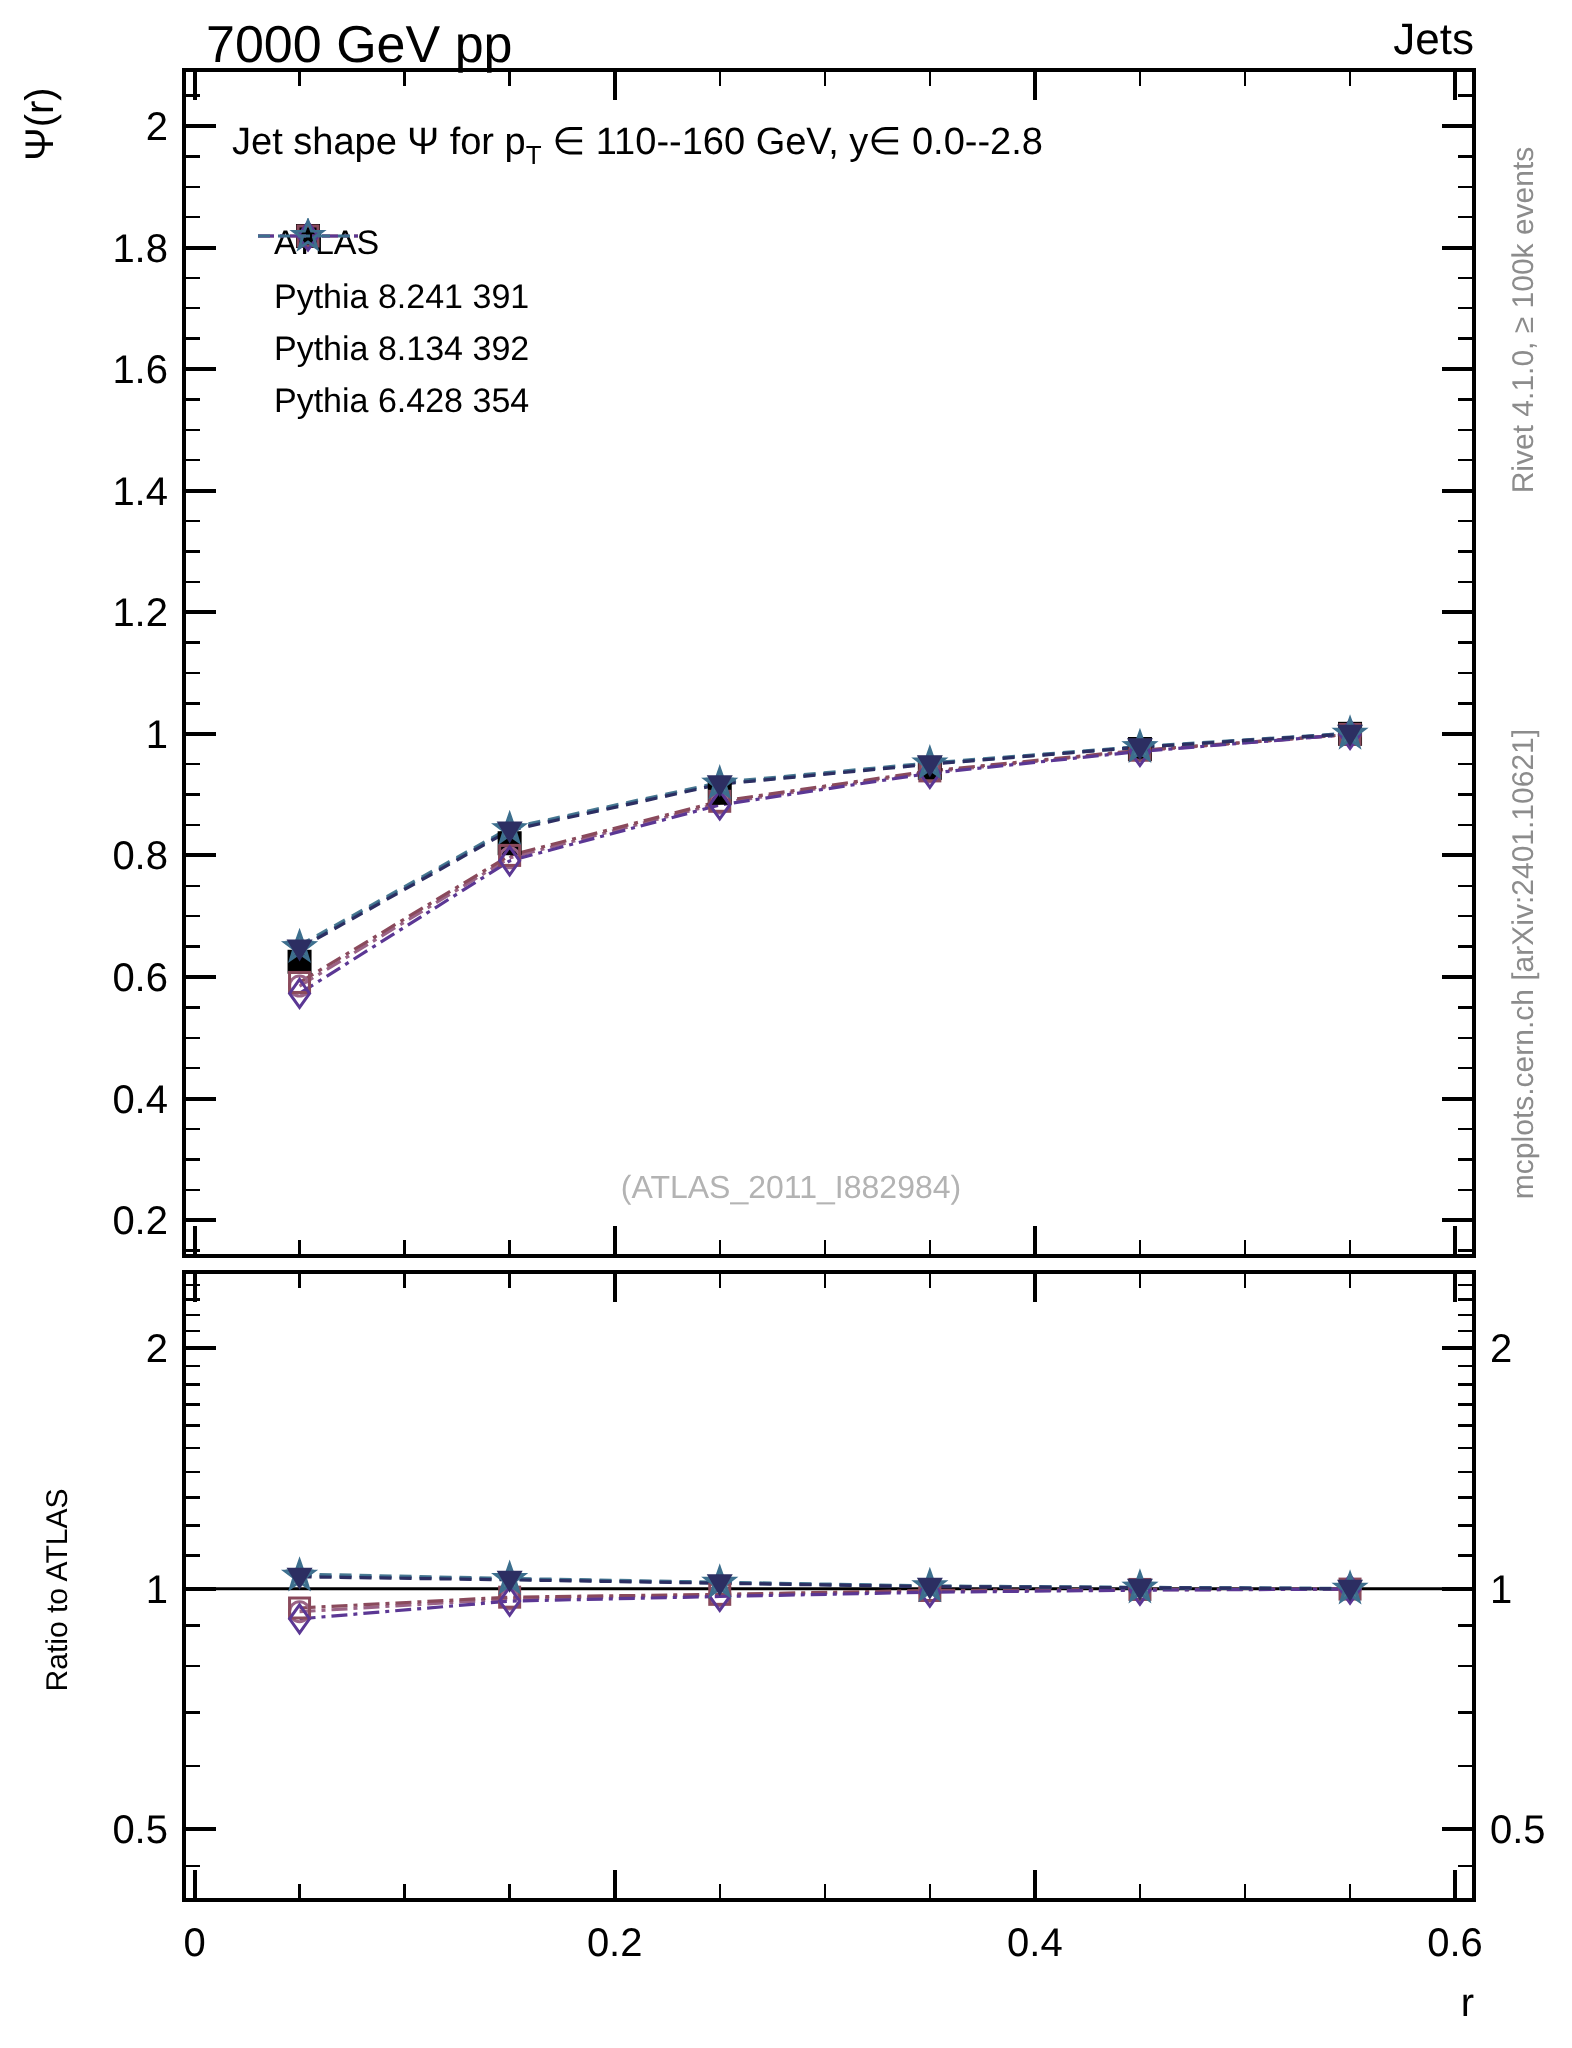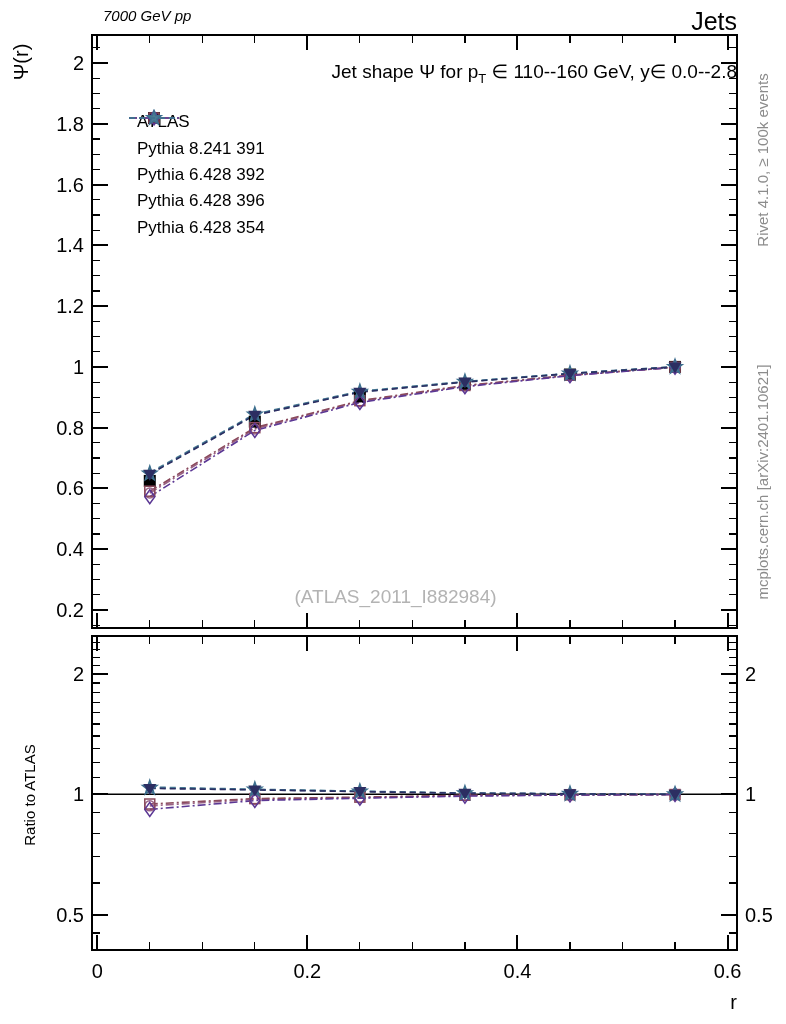--- a/index.html
+++ b/index.html
@@ -1,25 +1,25 @@
 <!DOCTYPE html>
 <html><head>
 <meta charset="utf-8">
 <style>
   html,body{margin:0;padding:0;background:#fff;}
   .page{position:relative;width:786px;height:1024px;background:#ffffff;overflow:hidden;
         font-family:"Liberation Sans","DejaVu Sans",sans-serif;color:#000;}
-  .hdr-left{position:absolute;left:103px;top:7px;font-size:15px;font-style:italic;}
-  .hdr-right{position:absolute;right:49px;top:7px;font-size:25px;}
-  .plot-title{position:absolute;left:92px;width:645px;top:60px;text-align:right;font-size:19px;white-space:nowrap;}
+  .hdr-left{position:absolute;left:103px;top:7px;font-size:26px;}
+  .hdr-right{position:absolute;right:49px;top:7px;font-size:22px;}
+  .plot-title{position:absolute;left:92px;width:645px;top:60px;text-align:left;font-size:19px;white-space:nowrap;padding-left:24px;}
   .plot-title sub{font-size:13px;}
   .legend{position:absolute;left:128px;top:109px;}
   .legend-row{display:flex;align-items:center;height:26.4px;}
   .legend-label{margin-left:9px;font-size:17px;}
-  .watermark{position:absolute;left:92px;width:607px;top:586px;text-align:center;font-size:19px;color:#b3b3b3;}
+  .watermark{position:absolute;left:92px;width:607px;top:586px;text-align:center;font-size:16px;color:#b3b3b3;}
   .note{position:absolute;color:#8c8c8c;font-size:15px;white-space:nowrap;}
   .note-top{left:762px;top:160px;transform:translate(-50%,-50%) rotate(-90deg);}
   .note-bottom{left:762px;top:482px;transform:translate(-50%,-50%) rotate(-90deg);}
   .ylab-main{position:absolute;left:21px;top:62px;transform:translate(-50%,-50%) rotate(-90deg);font-size:20px;white-space:nowrap;}
   .ylab-ratio{position:absolute;left:29px;top:795px;transform:translate(-50%,-50%) rotate(-90deg);font-size:15px;white-space:nowrap;}
   .xlab{position:absolute;left:697px;top:991px;width:40px;text-align:right;font-size:20px;}
   svg{position:absolute;left:0;top:0;}
 </style>
 </head>
 <body>
@@ -334,28 +334,21 @@
           <line x1="1" y1="9" x2="51" y2="9" stroke="#8a4a5c" stroke-width="1.6" stroke-dasharray="8 3 2 3"></line>
           <rect x="21" y="4" width="10" height="10" fill="none" stroke="#8a4a5c" stroke-width="1.5"></rect>
         </svg>
         <span class="legend-label">Pythia 8.241 391</span>
       </div>
       <div class="legend-row">
         <svg width="52" height="18">
           <line x1="1" y1="9" x2="51" y2="9" stroke="#5b3794" stroke-width="1.6" stroke-dasharray="8 3 2 3"></line>
           <path d="M26,2L31,9L26,16L21,9Z" fill="none" stroke="#5b3794" stroke-width="1.5"></path>
         </svg>
-        <span class="legend-label">Pythia 6.428 392</span>
-      </div>
-      <div class="legend-row">
-        <svg width="52" height="18">
-          <line x1="1" y1="9" x2="51" y2="9" stroke="#4b7b93" stroke-width="1.6" stroke-dasharray="6 4"></line>
-          <path d="M26.00,1.50L27.76,6.57L33.13,6.68L28.85,9.93L30.41,15.07L26.00,12.00L21.59,15.07L23.15,9.93L18.87,6.68L24.24,6.57Z" fill="#4b7b93"></path>
-        </svg>
-        <span class="legend-label">Pythia 6.428 396</span>
+        <span class="legend-label">Pythia 8.134 392</span>
       </div>
       <div class="legend-row">
         <svg width="52" height="18">
           <line x1="1" y1="9" x2="51" y2="9" stroke="#3d6f8e" stroke-width="1.6" stroke-dasharray="6 4"></line>
           <path d="M26.00,1.50L27.76,6.57L33.13,6.68L28.85,9.93L30.41,15.07L26.00,12.00L21.59,15.07L23.15,9.93L18.87,6.68L24.24,6.57Z" fill="none" stroke="#3d6f8e" stroke-width="1.5"></path>
         </svg>
         <span class="legend-label">Pythia 6.428 354</span>
       </div>
     </div>
 

